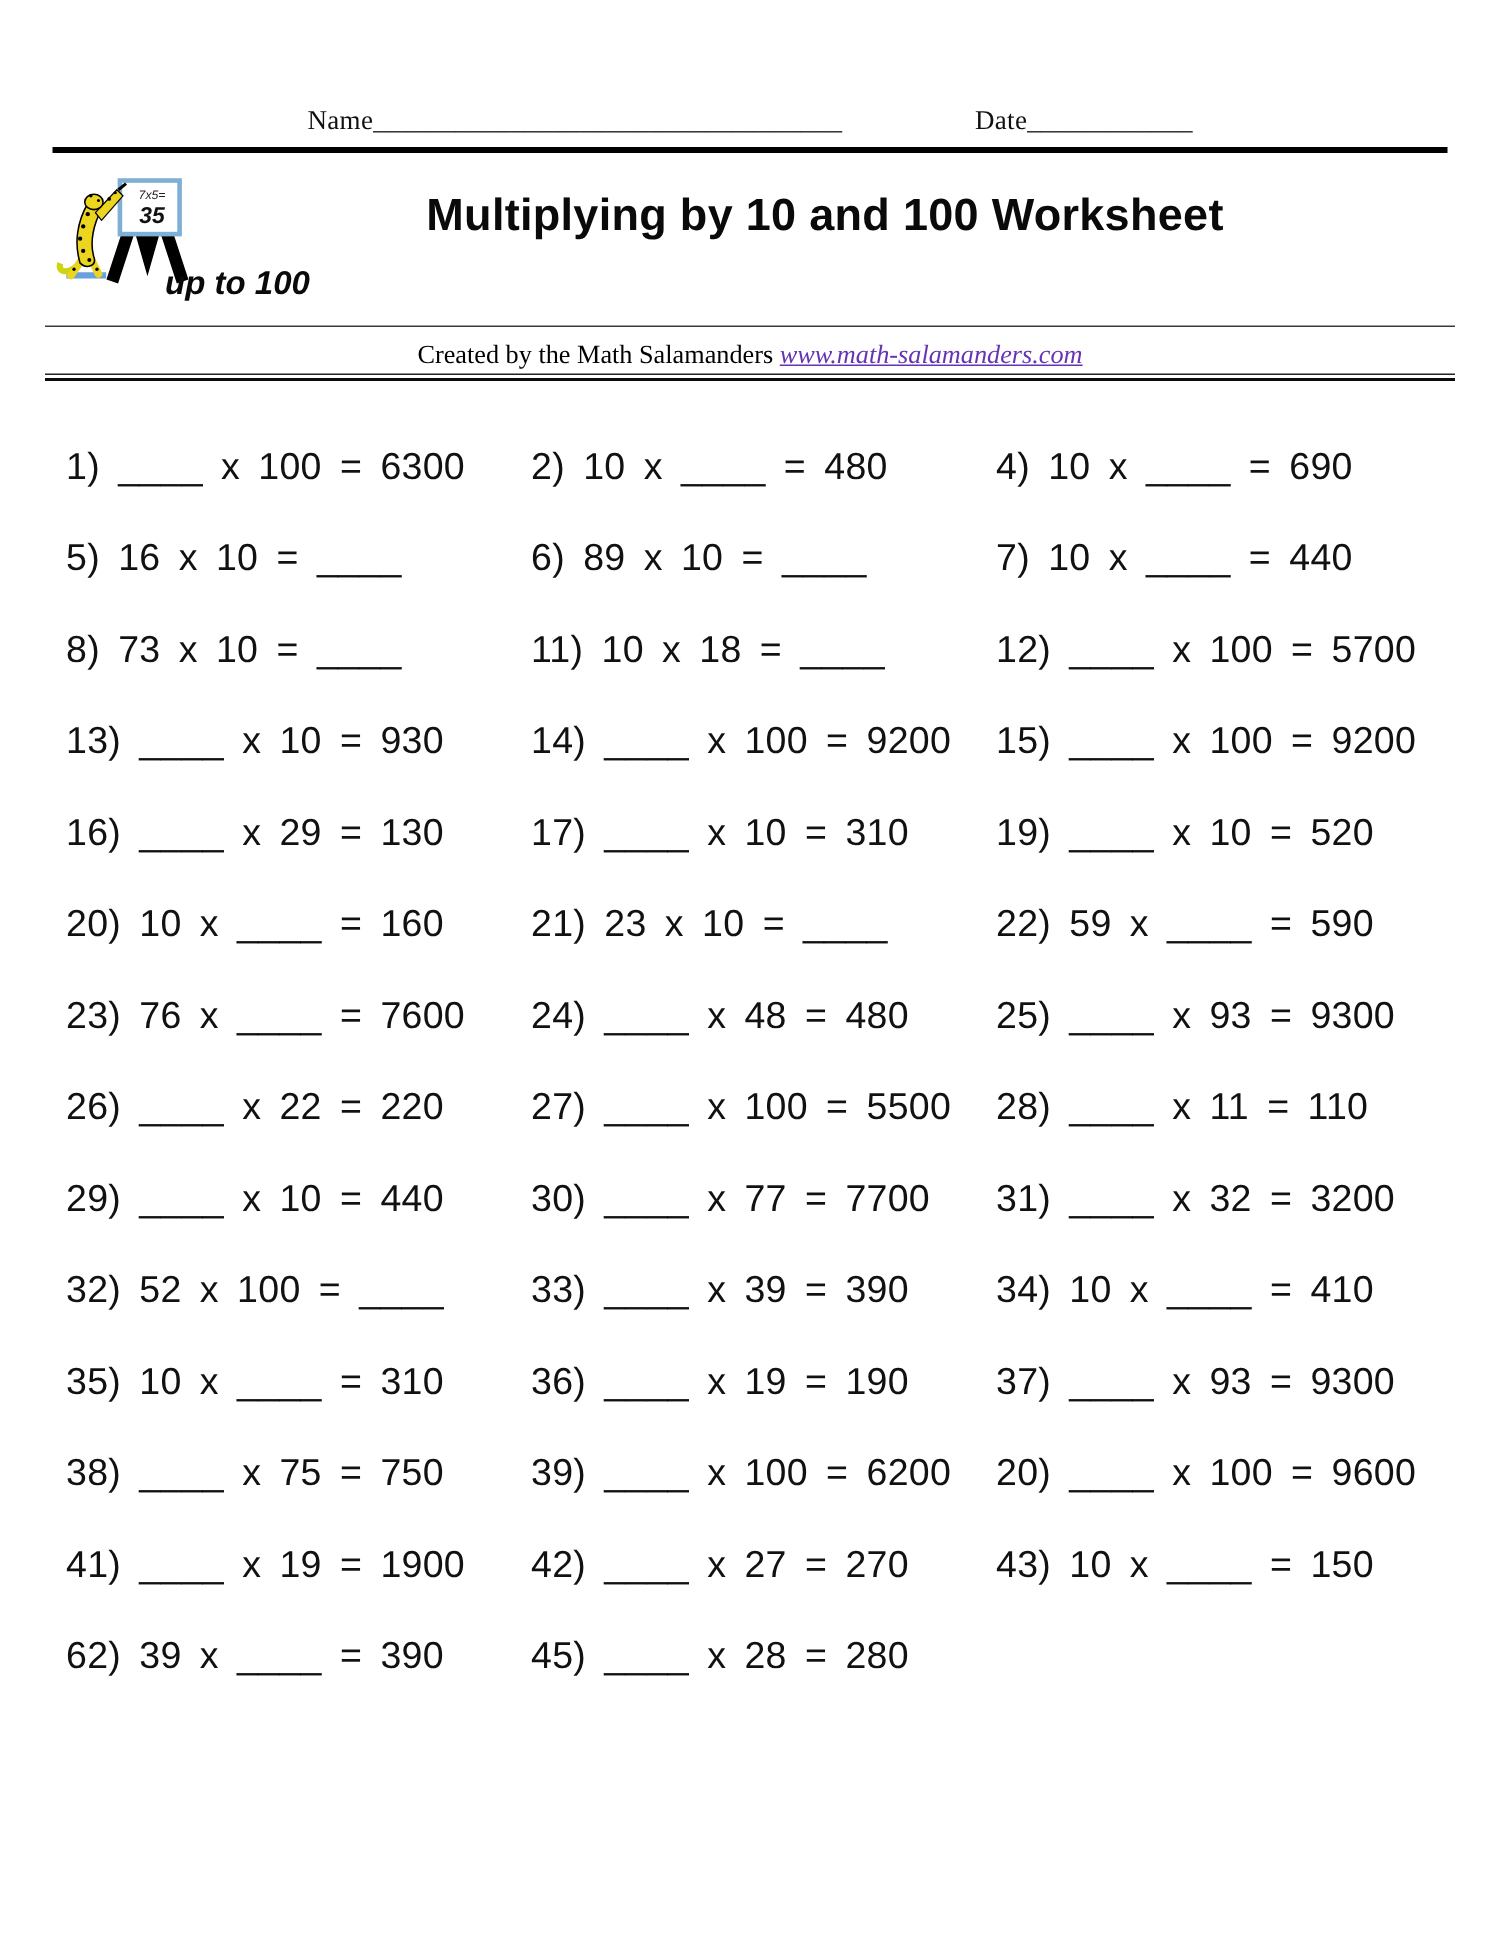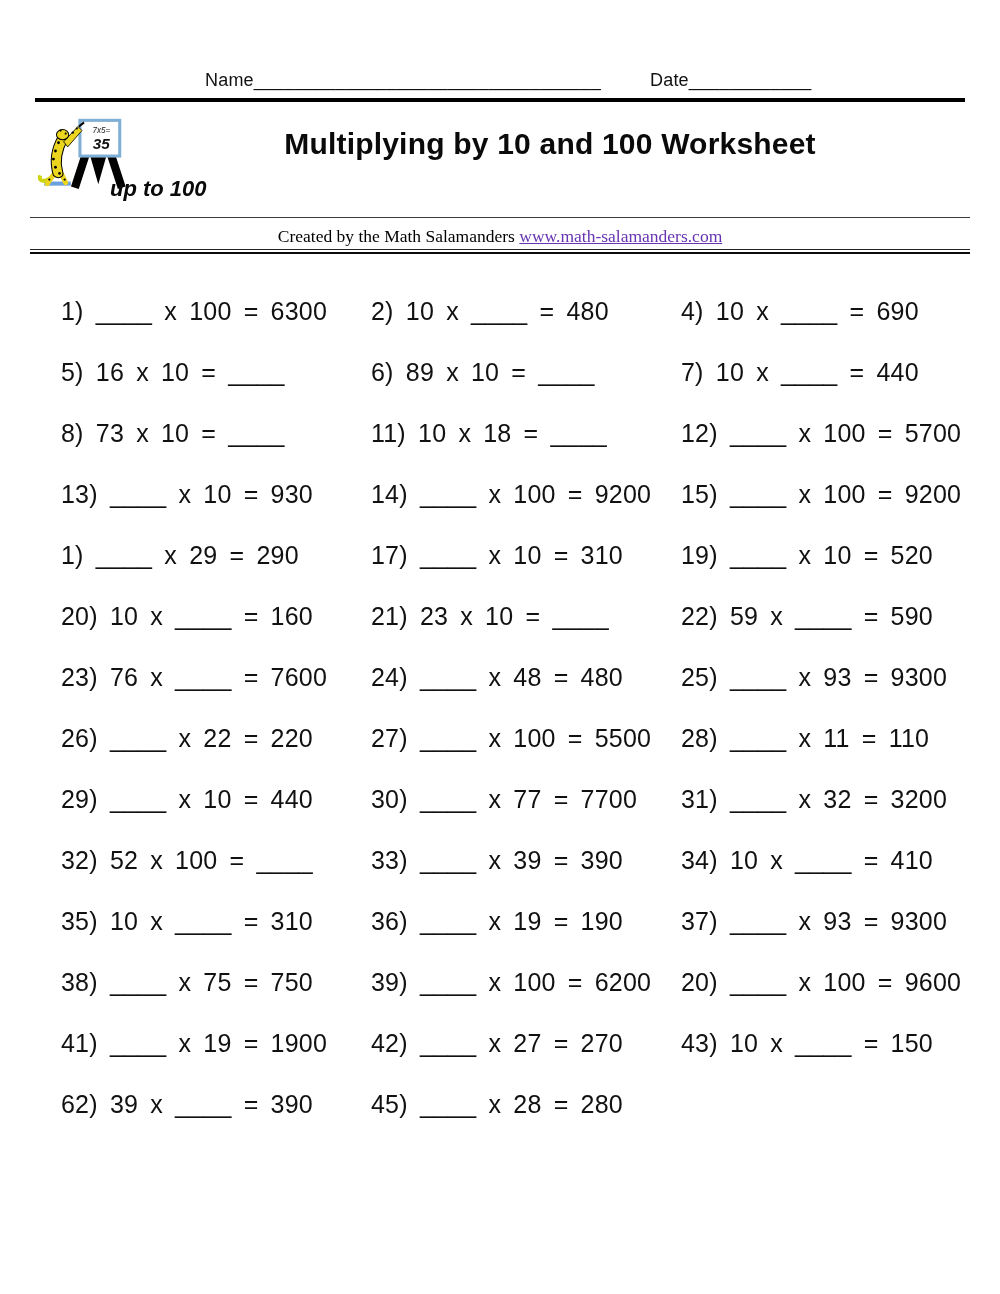--- a/index.html
+++ b/index.html
@@ -2,51 +2,51 @@
 <html><head>
 <meta charset="utf-8">
 <style>
   html,body{margin:0;padding:0;background:#ffffff;}
   .page{
     position:relative;width:1000px;height:1294px;background:#ffffff;
     overflow:hidden;color:#000;font-family:"Liberation Sans",sans-serif;
   }
   
   .meta{
-    position:absolute;top:70px;font-family:Liberation Sans, sans-serif;
+    position:absolute;top:70px;font-family:Liberation Serif, serif;
     font-size:18px;color:#111;white-space:nowrap;letter-spacing:.2px;
   }
   .meta-name{left:205px;}
   .meta-date{left:650px;}
   .rule-thick{position:absolute;top:98px;left:35px;right:35px;height:4px;background:#000;}
   
   .logo{position:absolute;left:32px;top:114px;width:102px;height:78px;}
   .title{
     position:absolute;top:127px;left:110px;right:10px;text-align:center;
     font-weight:bold;font-size:30px;letter-spacing:.2px;color:#0a0a0a;
   }
   .subtitle{
     position:absolute;top:176px;left:110px;right:10px;text-align:left;
     font-weight:bold;font-style:italic;font-size:22px;color:#0a0a0a;
   }
   .rule-thin{position:absolute;top:217px;left:30px;right:30px;height:1px;background:#3a3a3a;}
   .byline{
     position:absolute;top:226px;left:0;right:0;text-align:center;
     font-family:"Liberation Serif",serif;font-size:17.5px;color:#000;
   }
-  .byline a{text-decoration:underline;cursor:pointer;}
+  .byline a{text-decoration:underline;cursor:pointer;font-style:italic;}
   .rule-double{
     position:absolute;top:249px;left:30px;right:30px;height:2px;
     border-top:1px solid #222;border-bottom:2px solid #0c0c0c;
   }
   
   .problems{
     position:absolute;top:281px;left:0;right:0;
     display:grid;grid-template-columns:310px 310px 340px;grid-auto-rows:61px;
-    padding-left:61px;align-items:center;
+    padding-left:44px;align-items:center;
     font-size:25px;color:#111;white-space:nowrap;word-spacing:5px;letter-spacing:.2px;
   }
   .problem{overflow:visible;}
 </style>
 </head>
 <body>
 
 <div class="page">
 
   <div class="meta meta-name">
@@ -106,21 +106,21 @@
       <div class="problem">4) 10 x ____ = 690</div>
       <div class="problem">5) 16 x 10 = ____</div>
       <div class="problem">6) 89 x 10 = ____</div>
       <div class="problem">7) 10 x ____ = 440</div>
       <div class="problem">8) 73 x 10 = ____</div>
       <div class="problem">11) 10 x 18 = ____</div>
       <div class="problem">12) ____ x 100 = 5700</div>
       <div class="problem">13) ____ x 10 = 930</div>
       <div class="problem">14) ____ x 100 = 9200</div>
       <div class="problem">15) ____ x 100 = 9200</div>
-      <div class="problem">1) ____ x 29 = 290</div>
+      <div class="problem">16) ____ x 29 = 130</div>
       <div class="problem">17) ____ x 10 = 310</div>
       <div class="problem">19) ____ x 10 = 520</div>
       <div class="problem">20) 10 x ____ = 160</div>
       <div class="problem">21) 23 x 10 = ____</div>
       <div class="problem">22) 59 x ____ = 590</div>
       <div class="problem">23) 76 x ____ = 7600</div>
       <div class="problem">24) ____ x 48 = 480</div>
       <div class="problem">25) ____ x 93 = 9300</div>
       <div class="problem">26) ____ x 22 = 220</div>
       <div class="problem">27) ____ x 100 = 5500</div>

